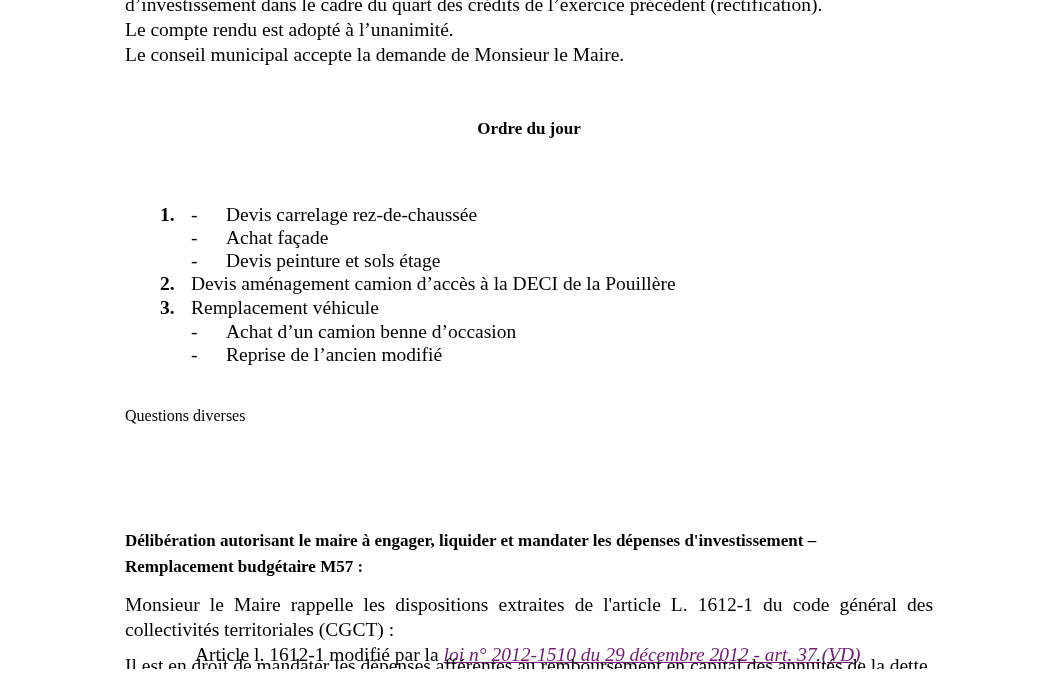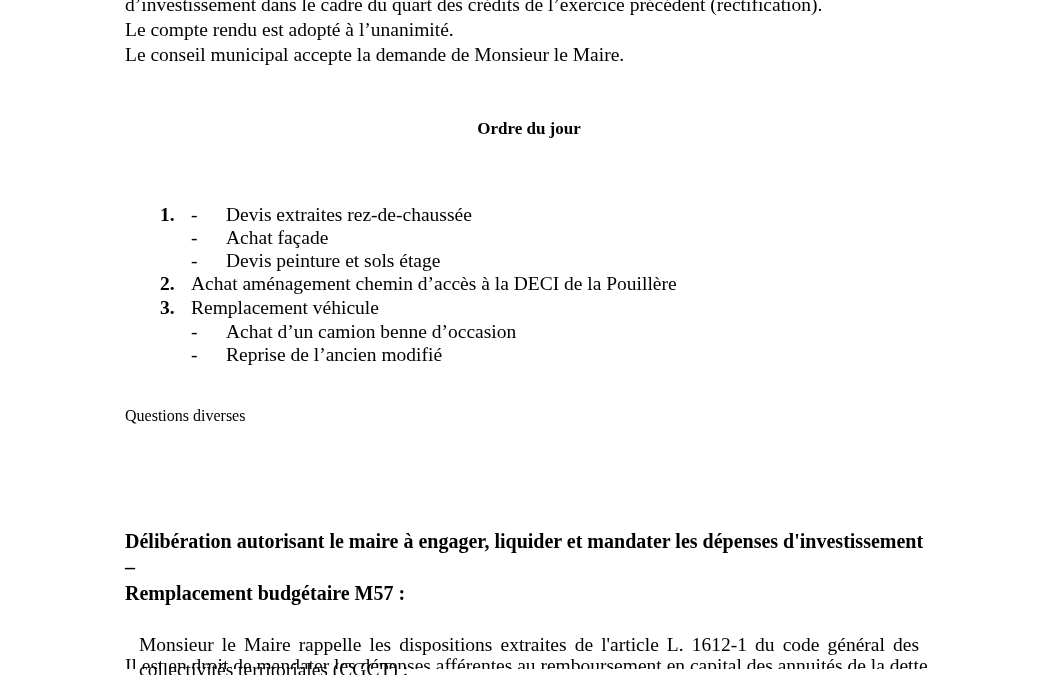--- a/index.html
+++ b/index.html
@@ -79,30 +79,30 @@
     position: absolute;
     left: 0px;
     top: 0;
   }
   .qdiv {
     font-size: 16px;
     line-height: 24px;
   }
   .section-title {
     font-weight: bold;
-    font-size: 20px;
+    font-size: 17px;
     line-height: 26px;
     margin: 0;
   }
   .section-title .l2 { display: block; }
   .body-just {
     font-size: 19.5px;
     line-height: 25px;
     text-align: justify;
-    margin: 14px;
+    margin: 0;
   }
   .indent-art {
     font-size: 19.5px;
     line-height: 26px;
     margin: 0;
     padding-left: 70px;
   }
   .lawlink {
     font-style: italic;
     text-decoration: underline;
@@ -138,28 +138,28 @@
 
   <p class="center-head">Ordre du jour</p>
 
   <div class="spacer-lg"></div>
   <div class="spacer-sm"></div>
 
   <ol class="agenda">
     <li>
       <span class="num">1.</span>
       <ul class="sub">
-        <li><span class="dash">-</span><span>Devis extraites rez-de-chaussée</span></li>
+        <li><span class="dash">-</span><span>Devis carrelage rez-de-chaussée</span></li>
         <li><span class="dash">-</span><span>Achat façade</span></li>
         <li><span class="dash">-</span><span>Devis peinture et sols étage</span></li>
       </ul>
     </li>
     <li>
       <span class="num">2.</span>
-      <span>Achat aménagement chemin d’accès à la DECI de la Pouillère</span>
+      <span>Devis aménagement camion d’accès à la DECI de la Pouillère</span>
     </li>
     <li>
       <span class="num">3.</span>
       <span>Remplacement véhicule</span>
       <ul class="sub">
         <li><span class="dash">-</span><span>Achat d’un camion benne d’occasion</span></li>
         <li><span class="dash">-</span><span>Reprise de l’ancien modifié</span></li>
       </ul>
     </li>
   </ol>

